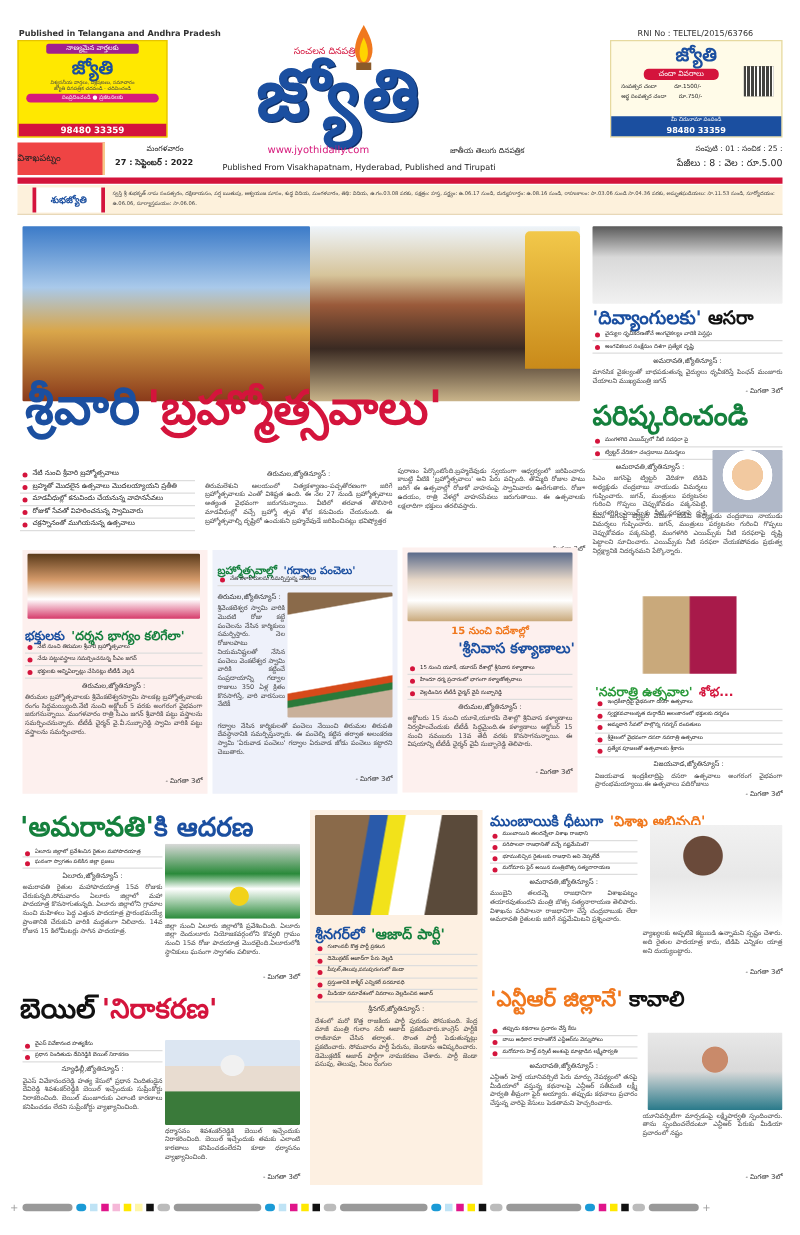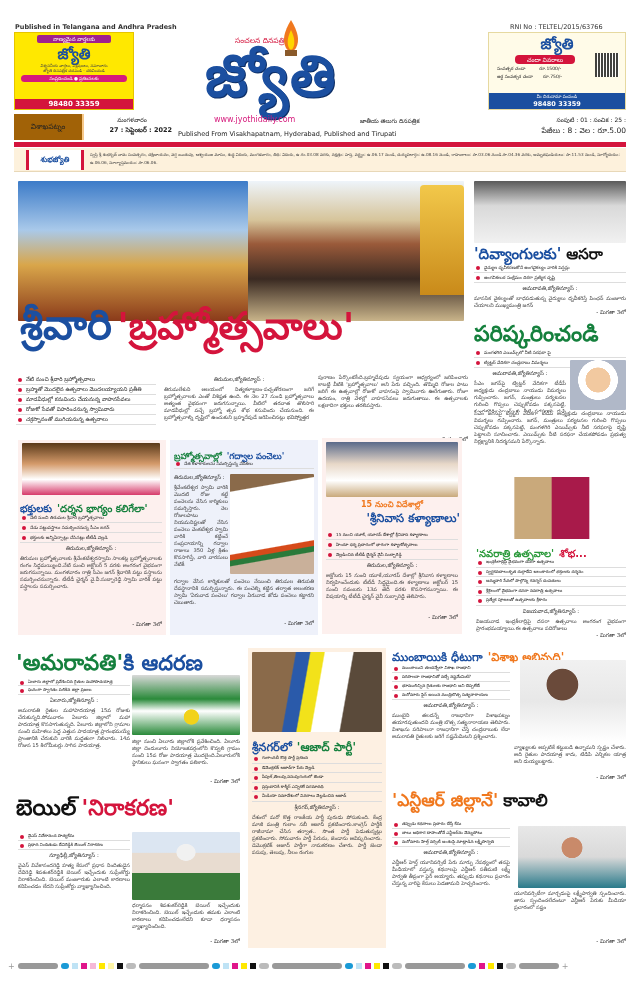--- a/index.html
+++ b/index.html
@@ -59,25 +59,25 @@
       <span>అర్థ సంవత్సర చందా</span>
       <span>రూ.750/-</span>
     </div>
   <div style="position:absolute;right:6px;top:20px;width:24px;height:24px;background:repeating-linear-gradient(90deg,#222 0 2px,#fff 2px 3px),#222;opacity:.85"></div>
   <div style="position:absolute;left:0;right:0;bottom:0;background:#1b4fa0;color:#fff;text-align:center;font-size:4.5px;line-height:6px;padding:1px 0">
     <div>మీ చిరునామా పంపండి</div>
     <div style="font-size:6.5px;font-weight:bold;line-height:8px">98480 33359</div>
   </div>
 </div>
 
-<div class="abs" style="left:14px;top:114px;width:70px;height:26px;background:#a16207;border-right:2px solid #f7c98a;display:flex;align-items:center;justify-content:center">
+<div class="abs" style="left:14px;top:114px;width:70px;height:26px;background:#ef4444;border-right:2px solid #f7c98a;display:flex;align-items:center;justify-content:flex-start">
     <span style="font-size:7.5px">విశాఖపట్నం</span>
   </div>
 <div class="abs" style="left:92px;top:116px;width:80px;text-align:center;font-size:6px">మంగళవారం</div>
-<div class="abs" style="left:92px;top:126px;width:80px;text-align:right;font-size:6.5px;font-weight:bold">27 : సెప్టెంబర్ : 2022</div>
+<div class="abs" style="left:92px;top:126px;width:80px;text-align:left;font-size:6.5px;font-weight:bold">27 : సెప్టెంబర్ : 2022</div>
 <div class="abs" style="left:520px;top:116px;width:106px;text-align:right;font-size:6px">సంపుటి : 01 : సంచిక : 25 :</div>
 <div class="abs" style="left:500px;top:126px;width:126px;text-align:right;font-size:7.5px">పేజీలు : 8 : వెల : రూ.5.00</div>
 
 <div class="abs" style="left:14px;top:142px;width:612px;height:5px;background:#d4143c"></div>
 
 <div class="abs" style="left:14px;top:148px;width:612px;height:24px;background:#fdf1dc;border-bottom:1px solid #e8d8b8">
   <div style="position:absolute;left:12px;top:2px;width:58px;height:20px;background:#fff;border-left:3px solid #d4143c;border-right:3px solid #d4143c;display:flex;align-items:center;justify-content:center;font-size:7.5px;font-weight:bold;color:#1b4fa0">
       <span>శుభజ్యోతి</span>
     </div>
   <div style="position:absolute;left:76px;top:3px;right:6px;font-size:4.2px;line-height:8px;color:#444;overflow:hidden;height:18px">స్వస్తి శ్రీ శుభకృత్ నామ సంవత్సరం, దక్షిణాయనం, వర్ష ఋతువు, ఆశ్వయుజ మాసం, శుద్ధ విదియ, మంగళవారం, తిథి: విదియ, ఉ.గం.03.08 వరకు, నక్షత్రం: హస్త, వర్జ్యం: ఉ.06.17 నుండి, దుర్ముహూర్తం: ఉ.08.16 నుండి, రాహుకాలం: సా.03.06 నుండి సా.04.36 వరకు, అమృతఘడియలు: సా.11.53 నుండి, సూర్యోదయం: ఉ.06.06, సూర్యాస్తమయం: సా.06.06.</div>

